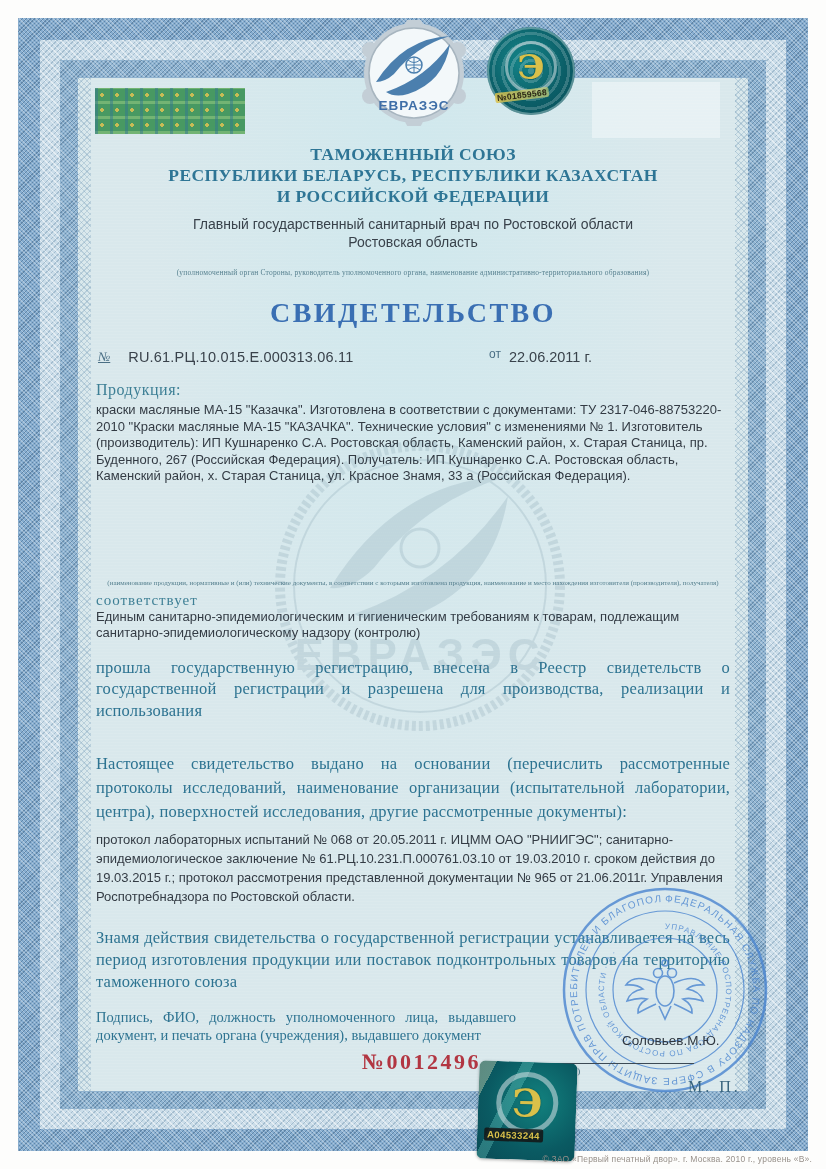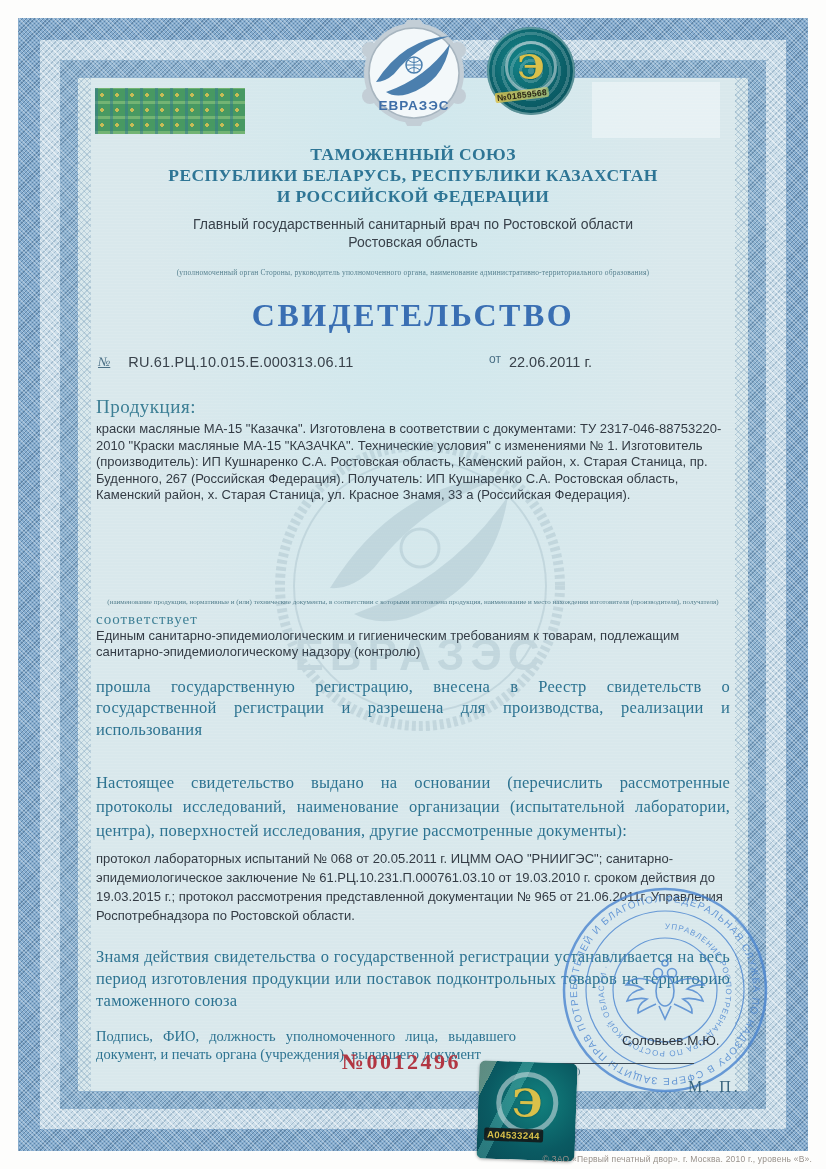--- a/index.html
+++ b/index.html
@@ -77,21 +77,21 @@
   }
   .tiny-note {
     margin-top: 17px;
     font-family: "Liberation Serif", serif;
     font-size: 7.5px; color: #56808f;
     text-align: center; letter-spacing: .2px;
   }
   .doc-title {
     margin-top: 20px;
     font-family: "Liberation Serif", serif;
-    font-weight: bold; font-size: 32px; letter-spacing: 2.5px;
+    font-weight: bold; font-size: 28px; letter-spacing: 2.5px;
     color: #3a6fb3; text-align: center;
   }
   .doc-subtitle {
     margin-top: 7px;
     font-family: "Liberation Serif", serif;
     font-weight: bold; font-size: 19px; letter-spacing: 1.5px;
     color: #27708e; text-align: center;
   }
 
   .number-row {
@@ -106,23 +106,23 @@
   .number-value { font-size: 14.5px; color: #39424b; margin-left: 18px; letter-spacing: .2px; }
   .date-group { margin-left: auto; margin-right: 138px; display: flex; }
   .date-label {
     font-family: Liberation Sans, sans-serif;
     font-size: 12px; color: #4a6f85; text-transform: lowercase;
     margin-right: 8px; margin-top: -2px;
   }
   .date-value { font-size: 14.5px; color: #39424b; }
 
   .product-label {
-    margin-top: 26px;
-    font-family: "Liberation Serif", serif;
-    font-size: 19px; color: #3d7f95; letter-spacing: .5px;
+    margin-top: 16px;
+    font-family: "Liberation Serif", serif;
+    font-size: 16px; color: #3d7f95; letter-spacing: .5px;
   }
   .body-text {
     font-size: 13px; line-height: 16.5px; color: #333b44;
   }
   .product-text { margin-top: 3px; }
 
   .product-note {
     margin-top: 94px;
     font-family: "Liberation Serif", serif;
     font-size: 7px; color: #56808f; text-align: center;
@@ -219,21 +219,21 @@
     font-family: "Liberation Serif", serif;
     font-size: 9px; color: #3d6a80; z-index: 8; letter-spacing: .5px;
   }
   .mp-mark {
     position: absolute; left: 688px; top: 1078px;
     font-family: "Liberation Serif", serif;
     font-size: 16px; color: #38647e; letter-spacing: 3px; z-index: 8;
   }
 
   .serial {
-    position: absolute; left: 342px; top: 1049px; z-index: 8;
+    position: absolute; left: 362px; top: 1049px; z-index: 8;
     font-family: "Liberation Serif", serif;
     font-size: 22px; font-weight: bold; letter-spacing: 2.5px;
     color: #b23642;
   }
 
   .holo-bottom {
     position: absolute; left: 478px; top: 1062px; width: 98px; height: 98px;
     transform: rotate(2deg); border-radius: 6px; z-index: 9;
     background:
       linear-gradient(115deg, rgba(250,245,200,.35) 0 12%, transparent 12% 30%, rgba(120,220,210,.3) 30% 38%, transparent 38%),

